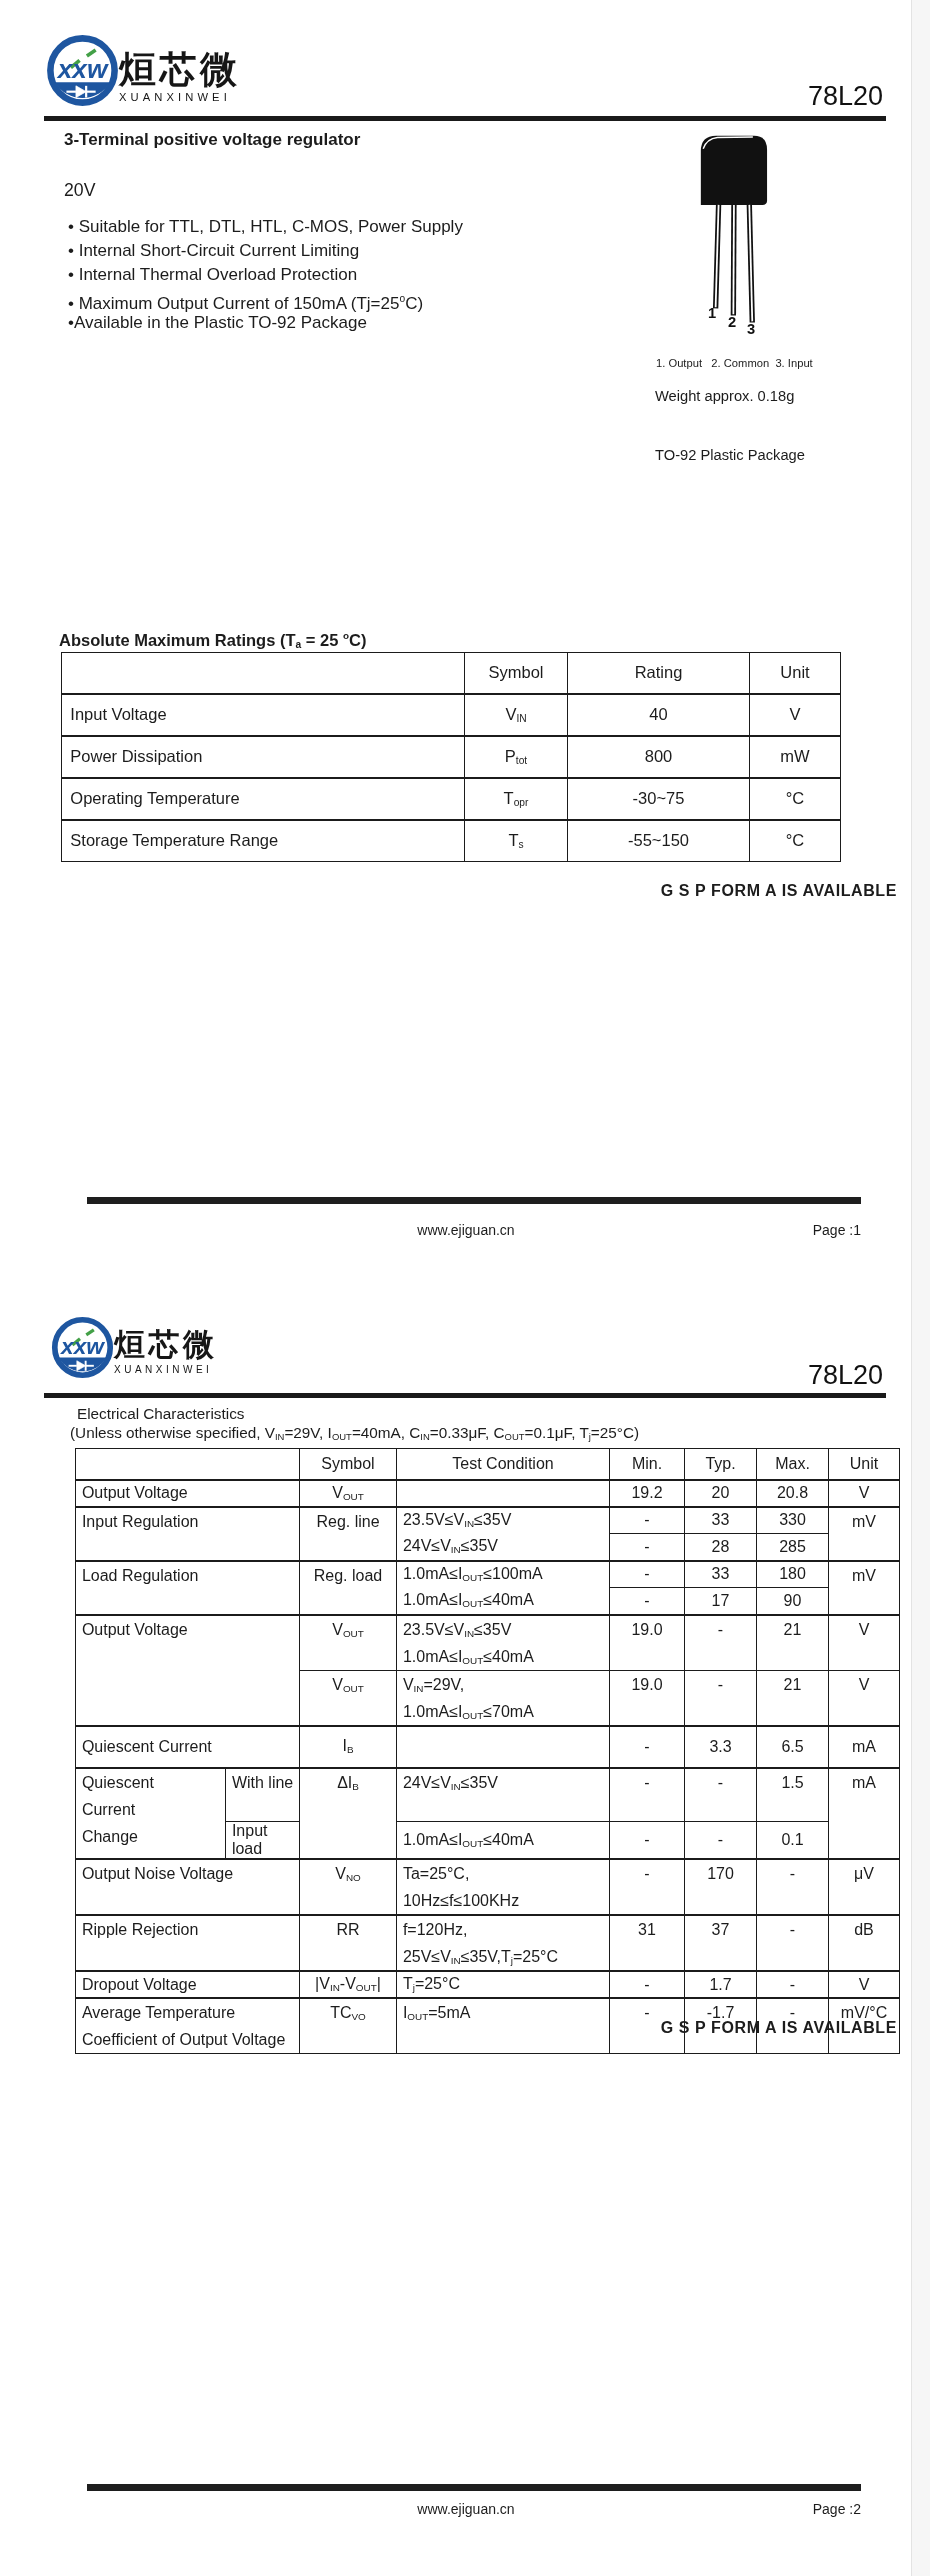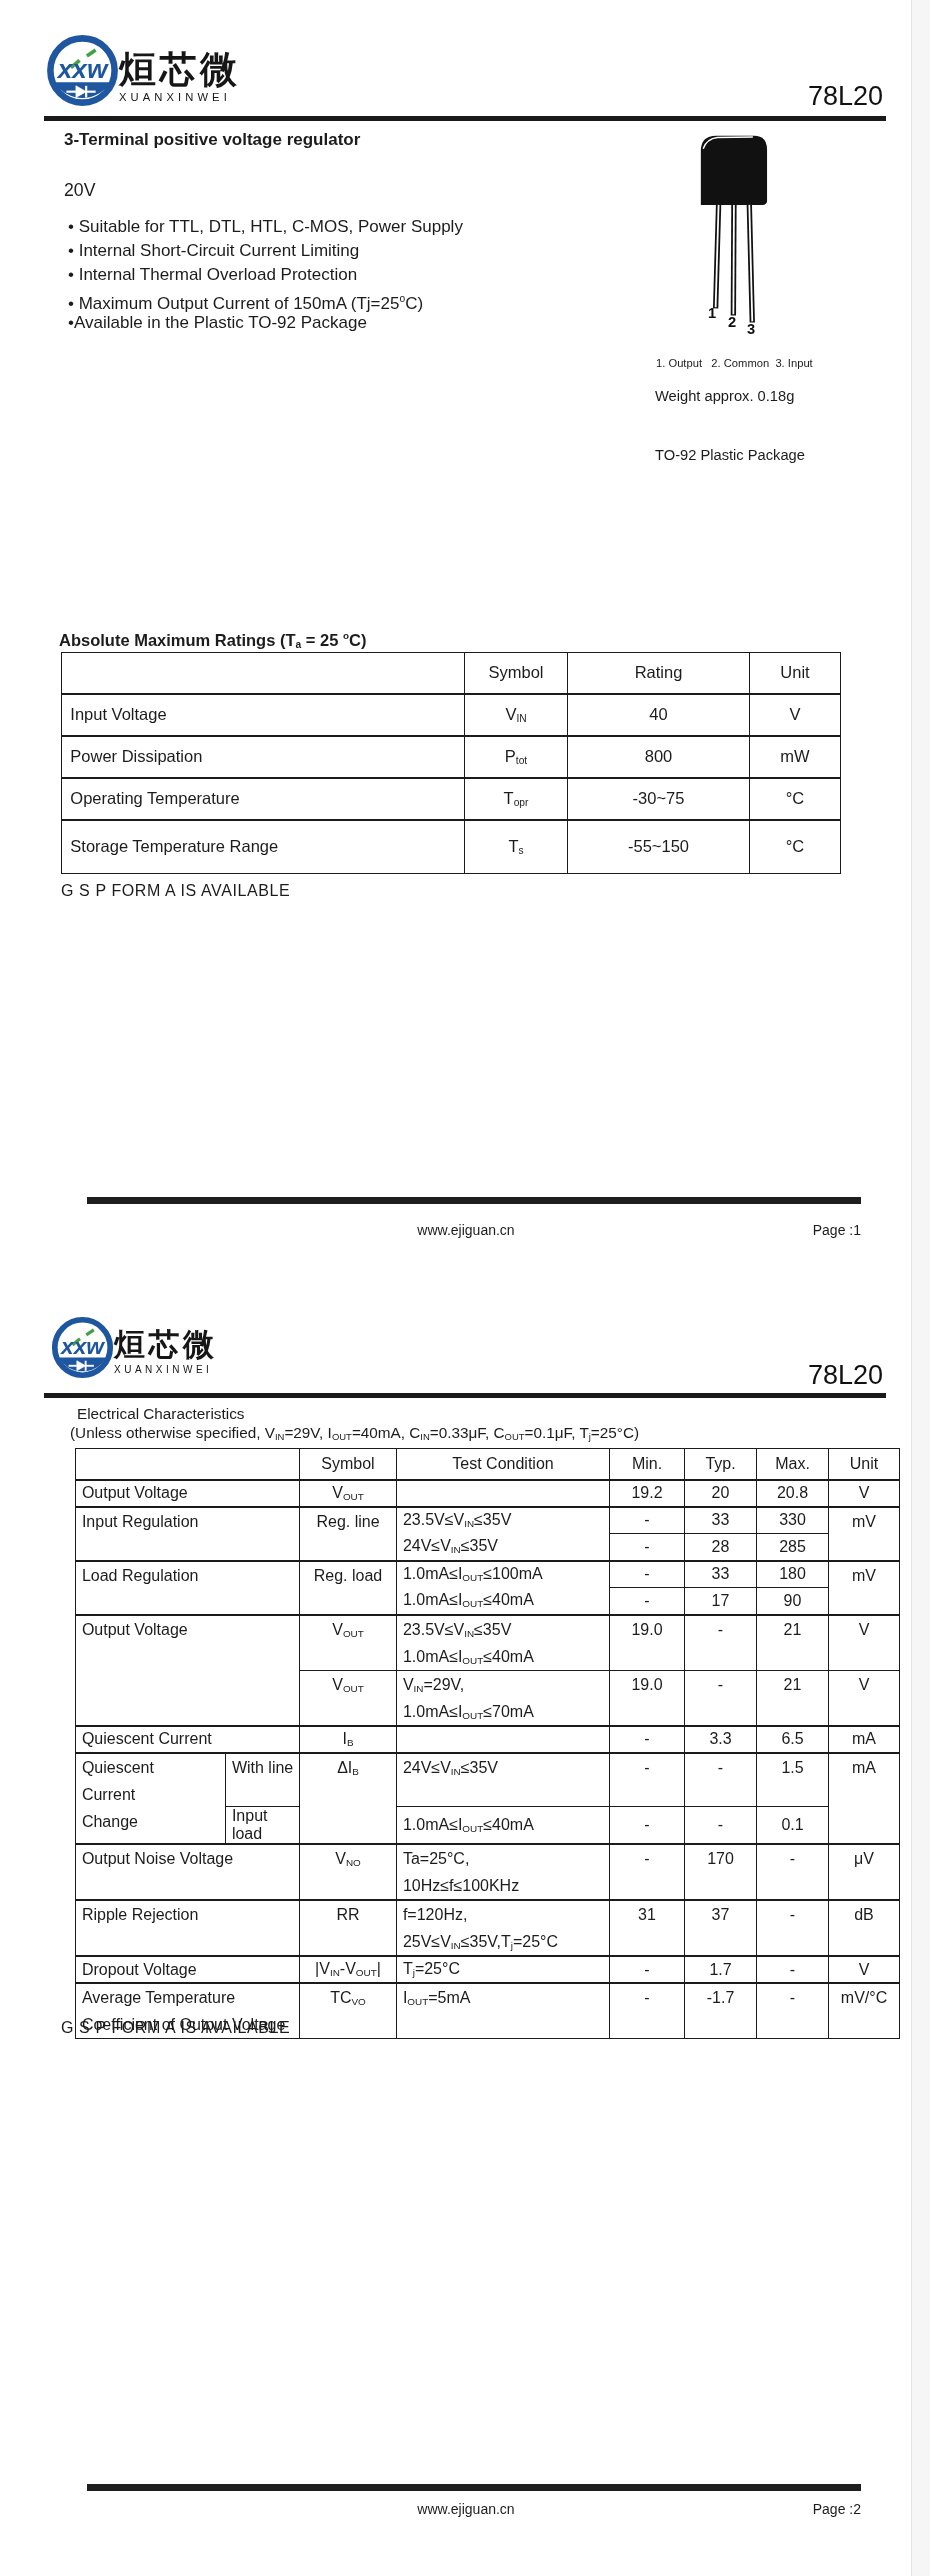--- a/index.html
+++ b/index.html
@@ -21,21 +21,21 @@
   .voltage{font-size:17.7px;}
   .features div{font-size:17px;height:24px;line-height:24px;white-space:pre;}
   sup{font-size:60%;vertical-align:super;}
   sub{font-size:62%;vertical-align:-2.4px;}
 
   .pin-num{position:absolute;font-size:14.7px;font-weight:700;color:#111;}
   .pin-note{font-size:11.2px;white-space:pre;}
   .pkg-line{font-size:14.7px;}
 
   .amr-h{font-size:16.5px;font-weight:700;}
-  .gsp{font-size:16px;font-weight:400;text-align:left;letter-spacing:0.6px;}
+  .gsp{font-size:16px;font-weight:700;text-align:right;letter-spacing:0.6px;}
 
   table{border-collapse:collapse;table-layout:fixed;}
   table.amr{font-size:16.5px;}
   table.amr td{border:1.2px solid #1b1b1b;text-align:center;overflow:hidden;}
   table.amr tr+tr td{border-top:2.9px double #1b1b1b;}
   table.amr td.pl{text-align:left;padding-left:8.3px;}
   table.amr{border:1.8px solid #1b1b1b;}
 
   table.ec{font-size:16px;border:1.8px solid #1b1b1b;}
   table.ec td{border:1.2px solid #1b1b1b;text-align:center;padding:0;overflow:hidden;}
@@ -140,21 +140,21 @@
         <td>P<sub>tot</sub></td>
         <td>800</td>
         <td>mW</td>
       </tr>
       <tr style="height:42px;">
         <td class="pl">Operating Temperature</td>
         <td>T<sub>opr</sub></td>
         <td>-30~75</td>
         <td>°C</td>
       </tr>
-      <tr style="height:54px;">
+      <tr style="height:42px;">
         <td class="pl">Storage Temperature Range</td>
         <td>T<sub>s</sub></td>
         <td>-55~150</td>
         <td>°C</td>
       </tr>
     </tbody>
       </table>
 
     <div class="abs gsp" style="left:61px;top:882px;width:836px;">G S P FORM A IS AVAILABLE</div>
 
@@ -272,21 +272,21 @@
         <td>
           <div class="tcl">V<sub>IN</sub>=29V,</div>
           <div class="tcl">1.0mA≤I<sub>OUT</sub>≤70mA</div>
         </td>
         <td class="vt">19.0</td>
         <td class="vt">-</td>
         <td class="vt">21</td>
         <td class="vt">V</td>
       </tr>
 
-      <tr class="maj" style="height:27px;">
+      <tr class="maj" style="height:42px;">
         <td colspan="2" class="pl">Quiescent Current</td>
         <td>I<sub>B</sub></td>
         <td class="tcL"></td>
         <td>-</td>
         <td>3.3</td>
         <td>6.5</td>
         <td>mA</td>
       </tr>
 
       <tr class="maj" style="height:54px;">

